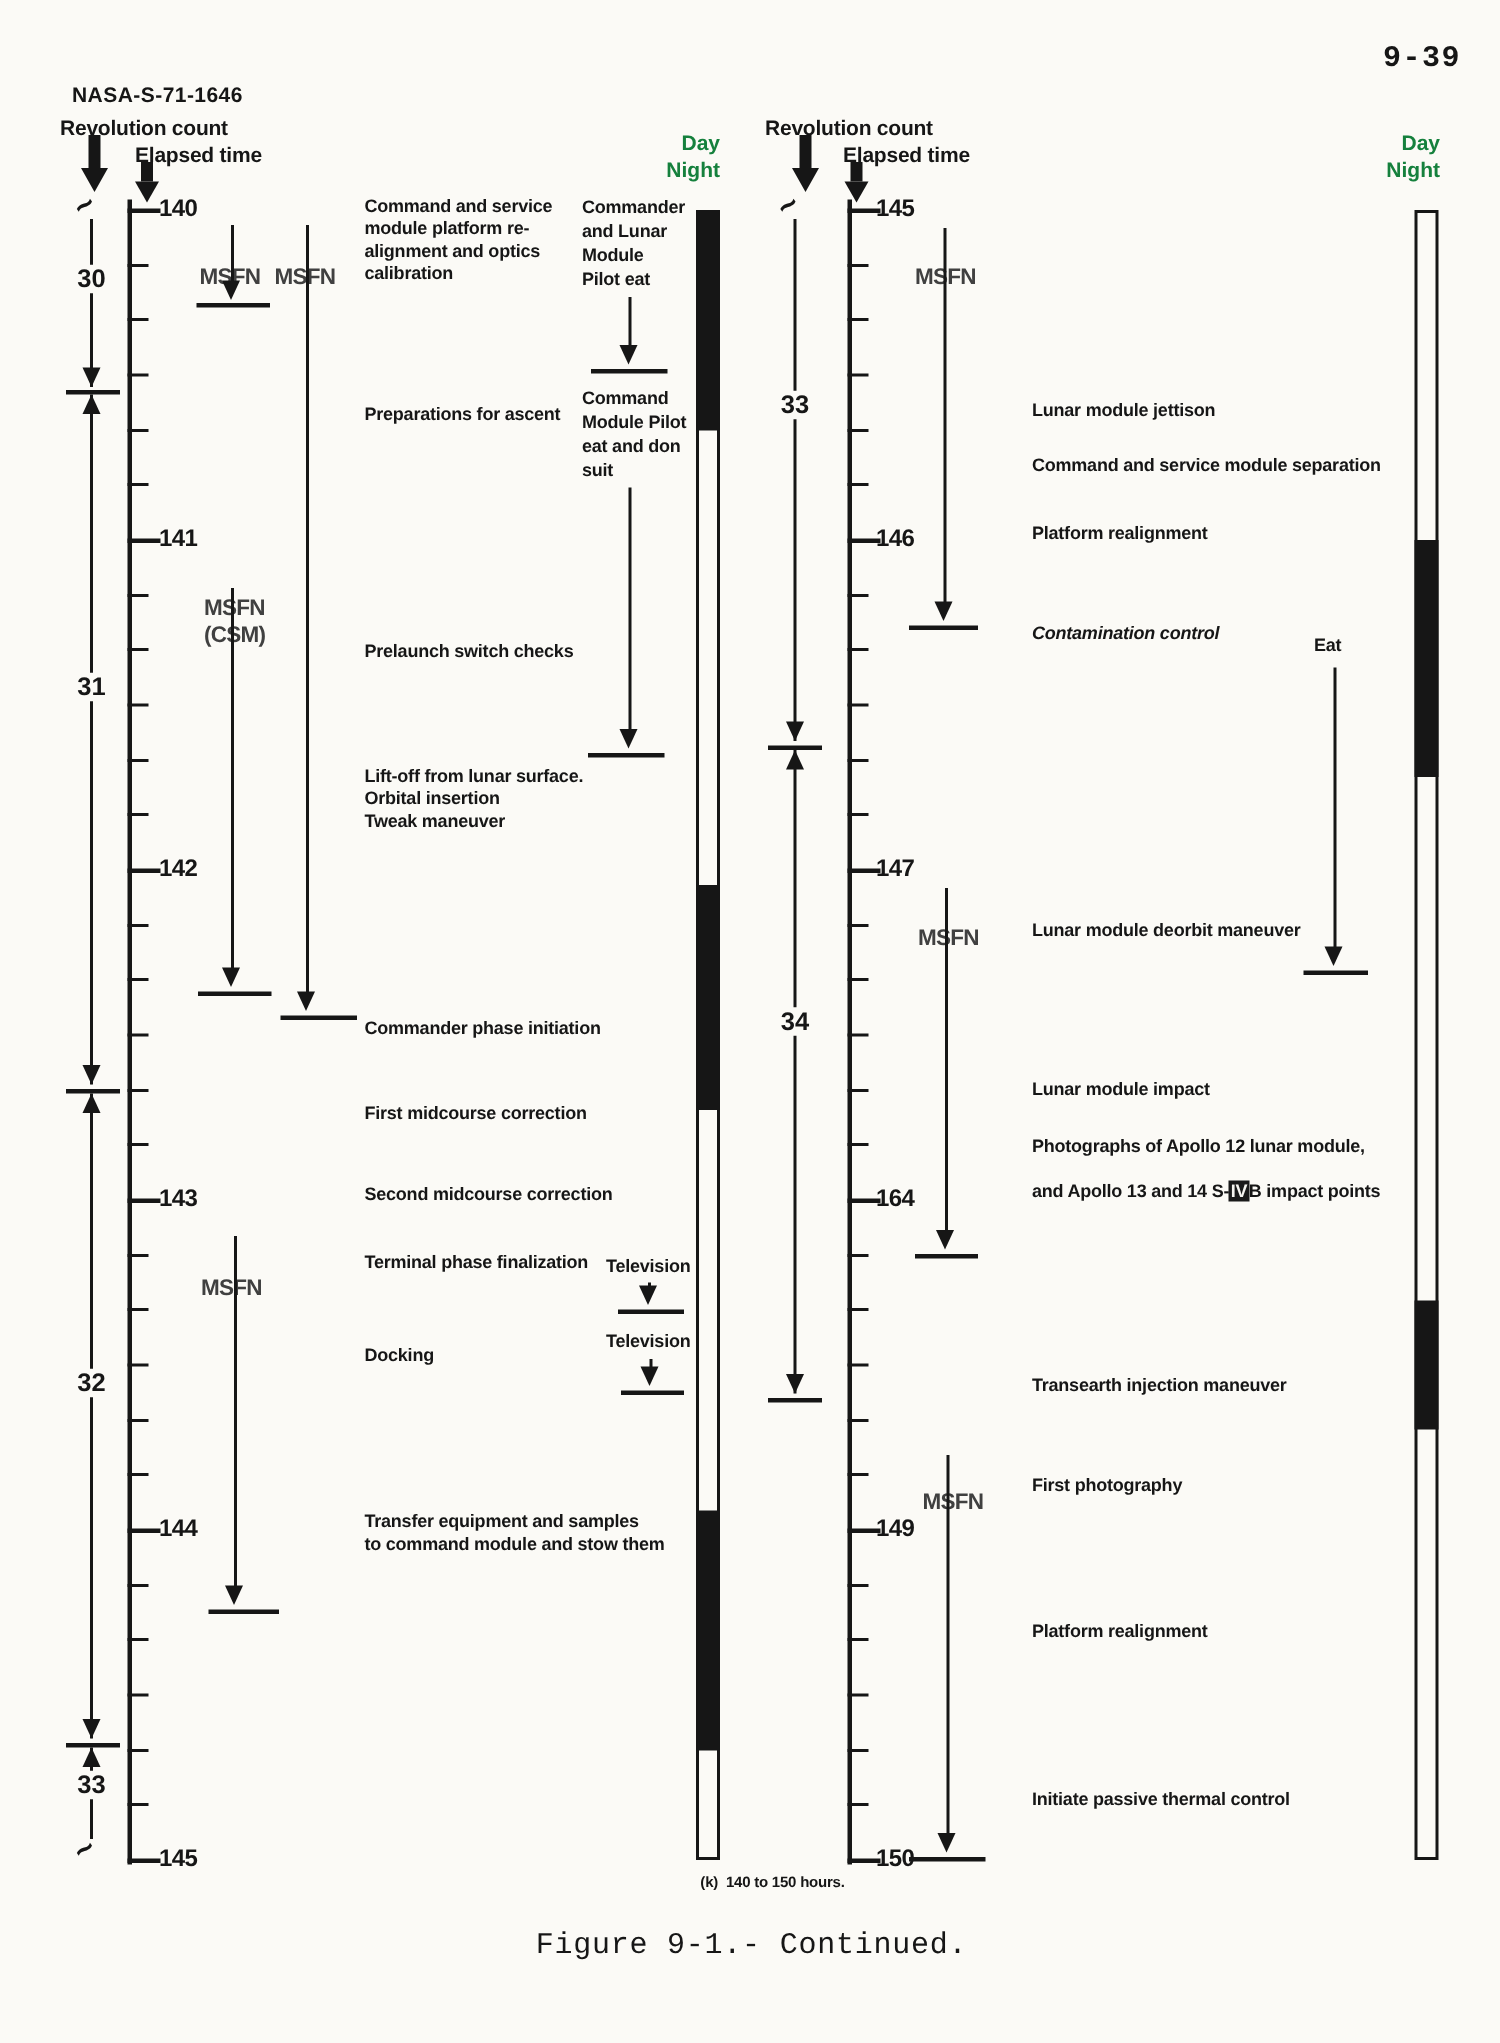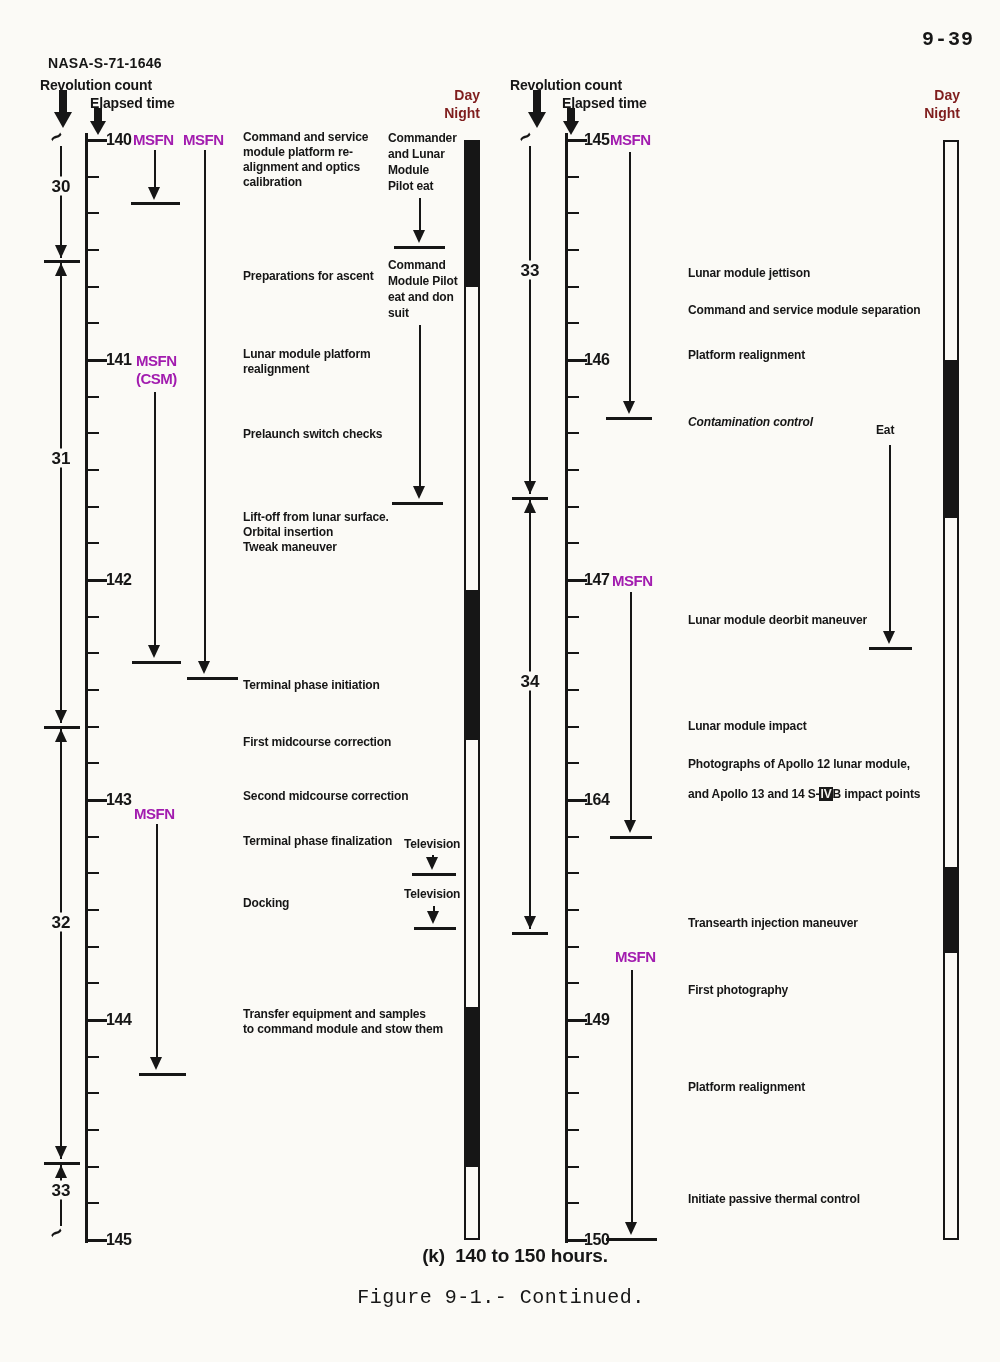--- a/index.html
+++ b/index.html
@@ -3,22 +3,22 @@
 <meta charset="utf-8">
 <style>
   html,body{margin:0;padding:0;background:#e9e7e0;}
   #canvas{position:relative;width:1000px;height:1362px;background:#fbfaf6;overflow:hidden;
           font-family:"Liberation Sans",sans-serif;}
   .abs{position:absolute;}
   .txt{position:absolute;color:#161616;font:bold 12px/15px "Liberation Sans",sans-serif;
        letter-spacing:-0.15px;white-space:pre-line;}
   .flag{line-height:16px;}
   .hd{font:bold 14px/1.2 "Liberation Sans",sans-serif;white-space:pre;}
-  .msfn{position:absolute;color:#a21caf;font:bold 15px/1 "Liberation Sans",sans-serif;letter-spacing:-0.5px;}
-  .dn{position:absolute;color:#7f1d1d;font:bold 14px/1 "Liberation Sans",sans-serif;width:50px;text-align:right;}
+  .msfn{position:absolute;color:#404040;font:bold 15px/1 "Liberation Sans",sans-serif;letter-spacing:-0.5px;margin-top:45px;}
+  .dn{position:absolute;color:#15803d;font:bold 14px/1 "Liberation Sans",sans-serif;width:50px;text-align:right;}
   .mono{font-family:"Liberation Mono",monospace;}
   .stem{position:absolute;background:#161616;}
   .ahead{position:absolute;width:0;height:0;border-left:9px solid transparent;
          border-right:9px solid transparent;border-top:16px solid #161616;}
   .ahead-sm{position:absolute;width:0;height:0;border-left:8px solid transparent;
          border-right:8px solid transparent;border-top:14px solid #161616;}
   .sivb{background:#1a1a1a;color:#f6f5f0;padding:0 1px;font-weight:bold;}
 </style>
 </head>
 <body>
@@ -63,27 +63,25 @@
 
   <div class="msfn" style="left:610px;top:132px;">MSFN</div>
   <div class="msfn" style="left:612px;top:573px;">MSFN</div>
   <div class="msfn" style="left:615px;top:949px;">MSFN</div>
 
   <div class="txt" style="left:243px;top:130px;width:215px;">Command and service
 module platform re-
 alignment and optics
 calibration</div>
   <div class="txt" style="left:243px;top:269px;width:215px;">Preparations for ascent</div>
-  <div class="txt" style="left:243px;top:347px;width:215px;">Lunar module platform
-realignment</div>
   <div class="txt" style="left:243px;top:427px;width:215px;">Prelaunch switch checks</div>
   <div class="txt" style="left:243px;top:510px;width:215px;">Lift-off from lunar surface.
 Orbital insertion
 Tweak maneuver</div>
-  <div class="txt" style="left:243px;top:678px;width:215px;">Terminal phase initiation</div>
+  <div class="txt" style="left:243px;top:678px;width:215px;">Commander phase initiation</div>
   <div class="txt" style="left:243px;top:735px;width:215px;">First midcourse correction</div>
   <div class="txt" style="left:243px;top:789px;width:215px;">Second midcourse correction</div>
   <div class="txt" style="left:243px;top:834px;width:215px;">Terminal phase finalization</div>
   <div class="txt" style="left:243px;top:896px;width:215px;">Docking</div>
   <div class="txt flag" style="left:388px;top:130px;width:90px;">Commander
 and Lunar
 Module
 Pilot eat</div>
 
   <div class="txt" style="left:243px;top:1007px;width:220px;">Transfer equipment and samples
@@ -104,21 +102,21 @@
   <div class="txt" style="left:688px;top:742px;width:255px;">
     <span>Photographs of Apollo 12 lunar module,</span><br>
     <span>and Apollo 13 and 14 S-</span><span class="sivb">IV</span><span>B impact points</span>
   </div>
   <div class="txt" style="left:688px;top:916px;width:250px;">Transearth injection maneuver</div>
   <div class="txt" style="left:688px;top:983px;width:250px;">First photography</div>
   <div class="txt" style="left:688px;top:1080px;width:250px;">Platform realignment</div>
   <div class="txt" style="left:688px;top:1192px;width:250px;">Initiate passive thermal control</div>
   <div class="txt" style="left:876px;top:423px;">Eat</div>
 
-  <div class="txt" style="left:515px;top:1248px;transform:translateX(-50%);font-size:19px;white-space:pre;">(k)  140 to 150 hours.</div>
+  <div class="txt" style="left:515px;top:1248px;transform:translateX(-50%);font-size:10px;white-space:pre;">(k)  140 to 150 hours.</div>
   <div style="position:absolute;left:501px;top:1286px;transform:translateX(-50%);color:#161616;
               font:400 20px/1.2 'Liberation Mono',monospace;letter-spacing:.5px;white-space:pre;">Figure 9-1.- Continued.</div>
 <div style="position: absolute; left: 85px; top: 133px; width: 3px; height: 1110px; background: rgb(22, 22, 22);"></div>
     <div style="position: absolute; left: 85px; top: 138.5px; width: 22px; height: 3px; background: rgb(22, 22, 22);"></div>
     <div style="position: absolute; left: 85px; top: 175.7px; width: 14px; height: 2px; background: rgb(22, 22, 22);"></div>
     <div style="position: absolute; left: 85px; top: 212.3px; width: 14px; height: 2px; background: rgb(22, 22, 22);"></div>
     <div style="position: absolute; left: 85px; top: 249px; width: 14px; height: 2px; background: rgb(22, 22, 22);"></div>
     <div style="position: absolute; left: 85px; top: 285.7px; width: 14px; height: 2px; background: rgb(22, 22, 22);"></div>
     <div style="position: absolute; left: 85px; top: 322.3px; width: 14px; height: 2px; background: rgb(22, 22, 22);"></div>
     <div style="position: absolute; left: 85px; top: 358.5px; width: 22px; height: 3px; background: rgb(22, 22, 22);"></div>

